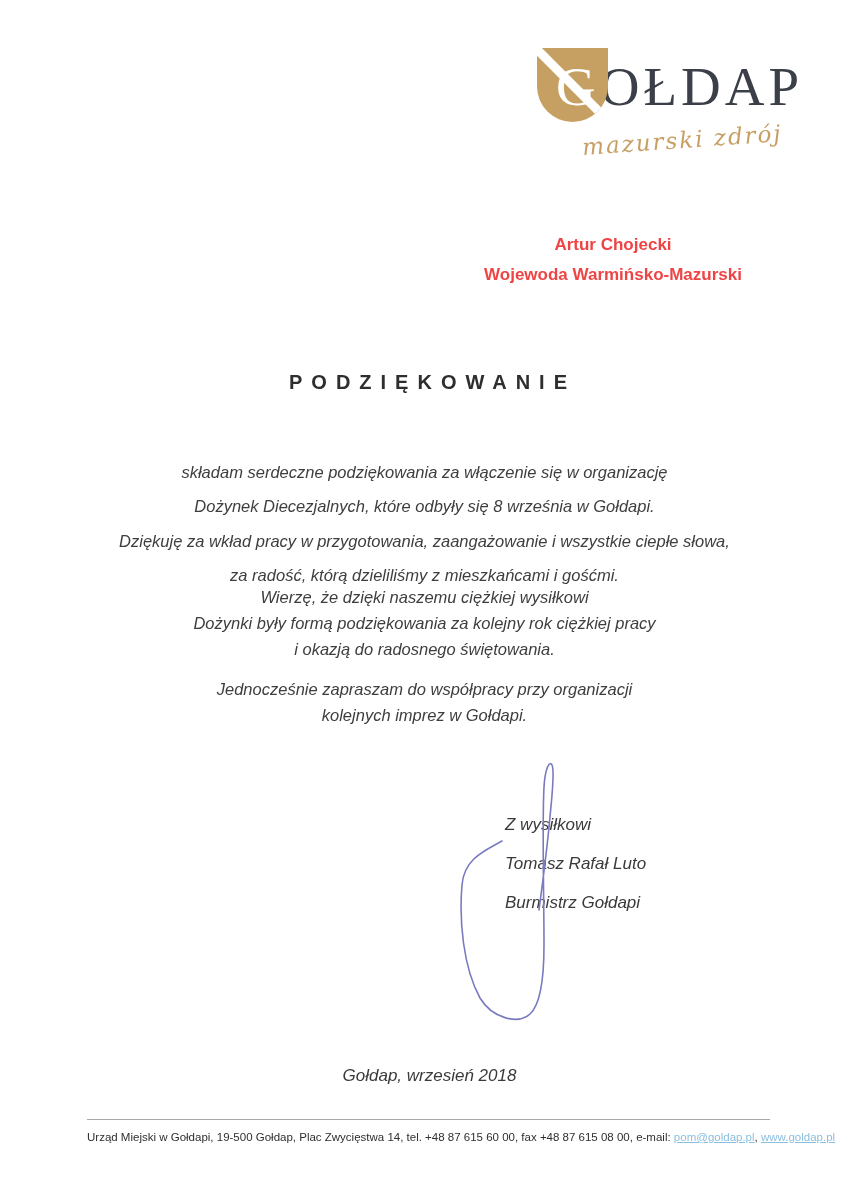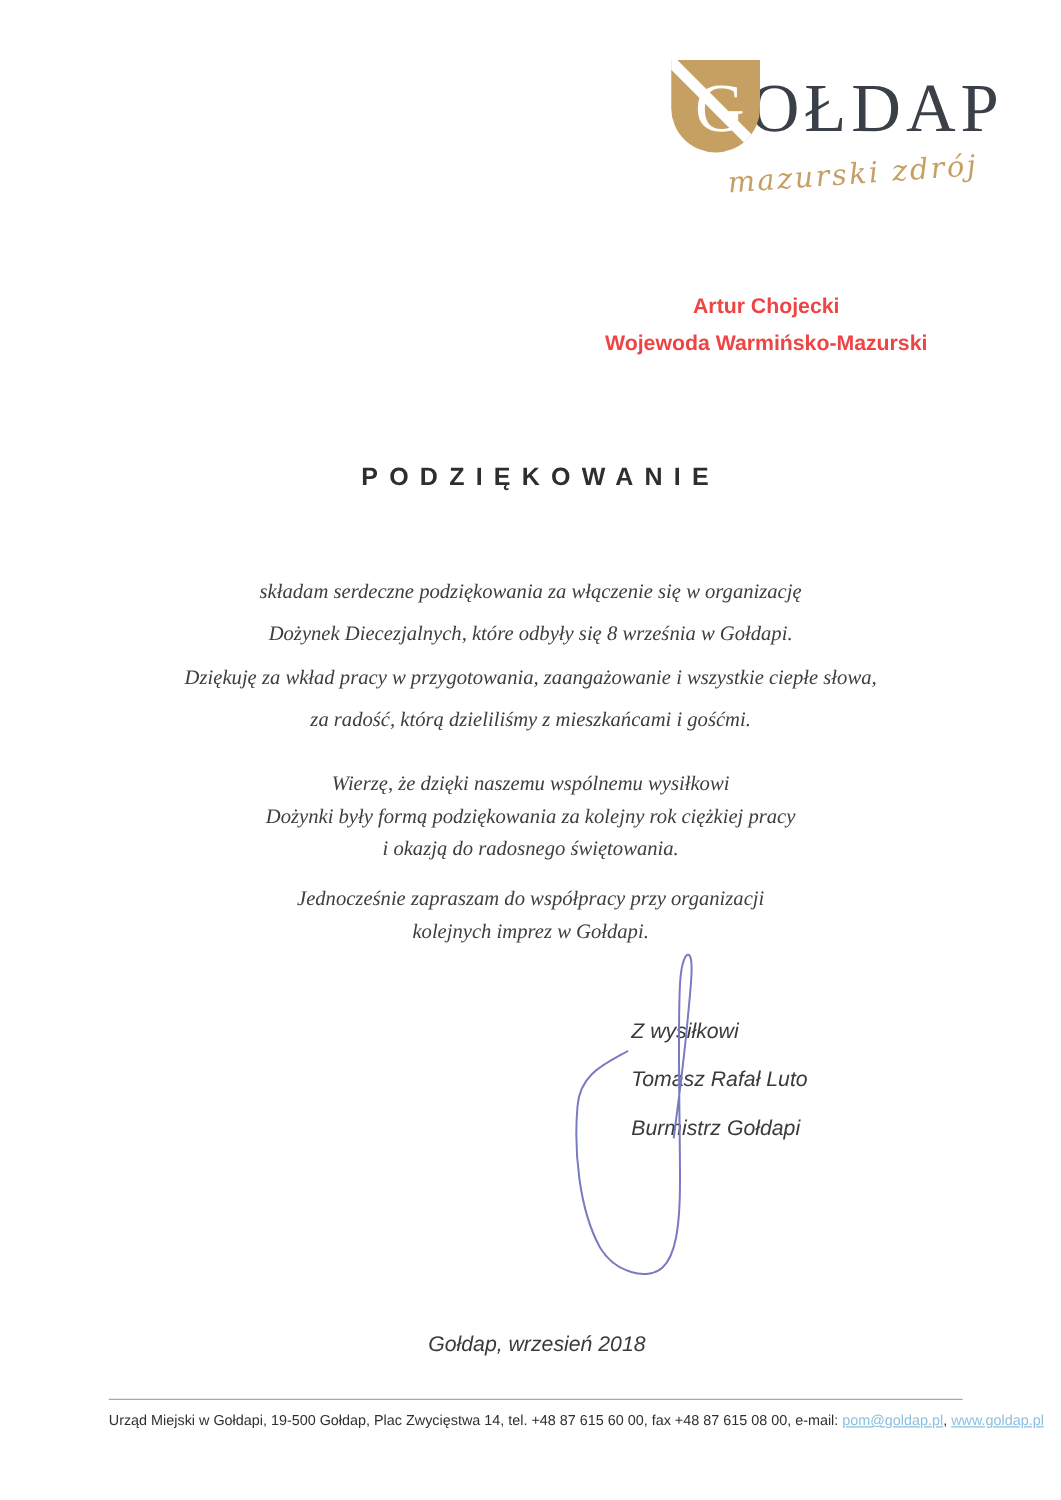--- a/index.html
+++ b/index.html
@@ -56,27 +56,26 @@
     position: absolute; top: 371px; left: 8px; width: 849px;
     text-align: center; font-weight: bold; font-size: 20px;
     letter-spacing: 9px; color: #2e2e2e; white-space: nowrap;
   }
 
   
   .body-text {
     position: absolute; top: 462px; left: 0; width: 849px;
     text-align: center; font-style: italic; font-size: 16.5px;
     color: #3e3e3e;
-    font-family: Liberation Serif, serif;
   }
   .body-line { line-height: 21px; }
   .body-line:nth-child(1) { margin-bottom: 13px; }
   .body-line:nth-child(2) { margin-bottom: 14px; }
   .body-line:nth-child(3) { margin-bottom: 13px; }
-  .body-line:nth-child(4) { margin-bottom: 30px; }
+  .body-line:nth-child(4) { margin-bottom: 1px; }
   .body-line:nth-child(5) { margin-bottom: 5px; }
   .body-line:nth-child(6) { margin-bottom: 5px; }
   .body-line:nth-child(7) { margin-bottom: 19px; }
   .body-line:nth-child(8) { margin-bottom: 5px; }
 
   
   .closing {
     position: absolute; top: 814px; left: 505px;
     font-style: italic; font-size: 17px; color: #3a3a3a;
   }
@@ -122,21 +121,21 @@
     <div>Wojewoda Warmińsko-Mazurski</div>
   </div>
 
   <div class="doc-title">PODZIĘKOWANIE</div>
 
   <div class="body-text">
     <div class="body-line">składam serdeczne podziękowania za włączenie się w organizację</div>
     <div class="body-line">Dożynek Diecezjalnych, które odbyły się 8 września w Gołdapi.</div>
     <div class="body-line">Dziękuję za wkład pracy w przygotowania, zaangażowanie i wszystkie ciepłe słowa,</div>
     <div class="body-line">za radość, którą dzieliliśmy z mieszkańcami i gośćmi.</div>
-    <div class="body-line">Wierzę, że dzięki naszemu wspólnemu wysiłkowi</div>
+    <div class="body-line">Wierzę, że dzięki naszemu ciężkiej wysiłkowi</div>
     <div class="body-line">Dożynki były formą podziękowania za kolejny rok ciężkiej pracy</div>
     <div class="body-line">i okazją do radosnego świętowania.</div>
     <div class="body-line">Jednocześnie zapraszam do współpracy przy organizacji</div>
     <div class="body-line">kolejnych imprez w Gołdapi.</div>
   </div>
 
   <div class="closing">
     <div>Z wysiłkowi</div>
     <div>Tomasz Rafał Luto</div>
     <div>Burmistrz Gołdapi</div>

